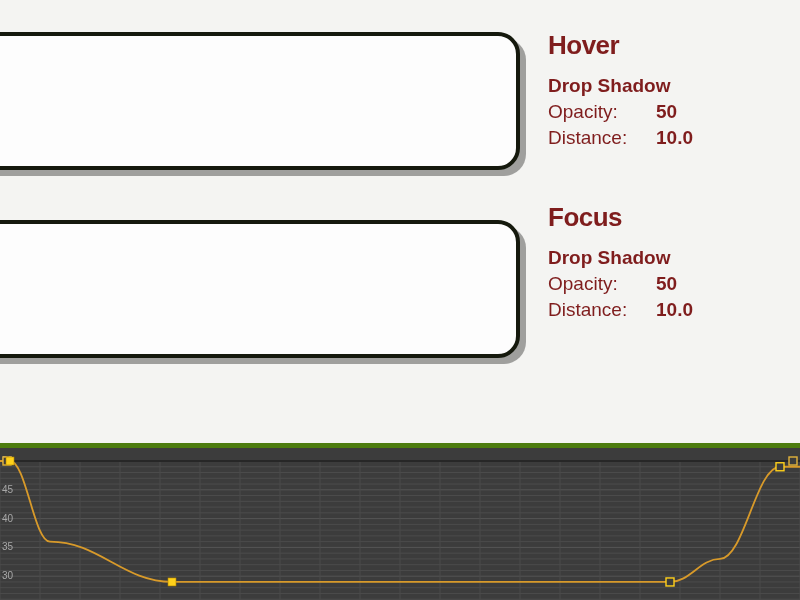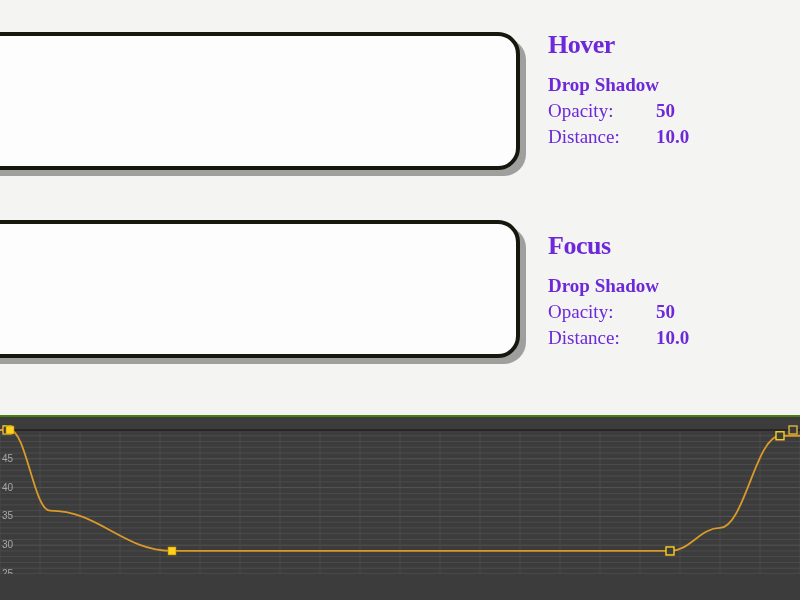--- a/index.html
+++ b/index.html
@@ -23,39 +23,38 @@
     background: #fdfdfd;
     border: 4px solid #15190d;
     border-radius: 22px;
     box-shadow: 6px 6px 0 0 rgba(0,0,0,0.35);
   }
 
   .props {
     position: absolute;
     left: 548px;
     width: 240px;
-    color: #6d28d9;
-    font-family: Liberation Serif, serif;
+    color: #7f1d1d;
   }
   .props.hover { top: 30px; }
-  .props.focus { top: 231px; }
+  .props.focus { top: 202px; }
 
   .state-title { font-size: 26px; font-weight: 800; letter-spacing: -0.5px; }
   .effect-title { font-size: 19px; font-weight: 800; margin-top: 14px; }
   .kv-row { display: flex; font-size: 19px; margin-top: 4px; }
   .kv-row .k { width: 108px; font-weight: 400; }
   .kv-row .v { font-weight: 800; }
 
   
   .graph-panel {
     position: absolute;
     left: 0; right: 0; bottom: 0;
-    height: 185px;
+    height: 157px;
     background: #3c3c3c;
-    border-top: 2px solid #4d7c0f;
+    border-top: 5px solid #4d7c0f;
   }
   .graph-panel svg { display: block; width: 800px; height: 157px; }
 
   .grid-h   { stroke: #4c4c4c; stroke-width: 1; }
   .grid-h-s { stroke: #555555; stroke-width: 1; }
   .grid-v   { stroke: #4a4a4a; stroke-width: 1; }
   .plot-top { stroke: #272727; stroke-width: 2; }
   .tick-lbl { fill: #a8a8a8; font-size: 10px; font-family: Arial, sans-serif; }
 
   .curve      { stroke: #d89a2a; stroke-width: 1.8; fill: none; }

